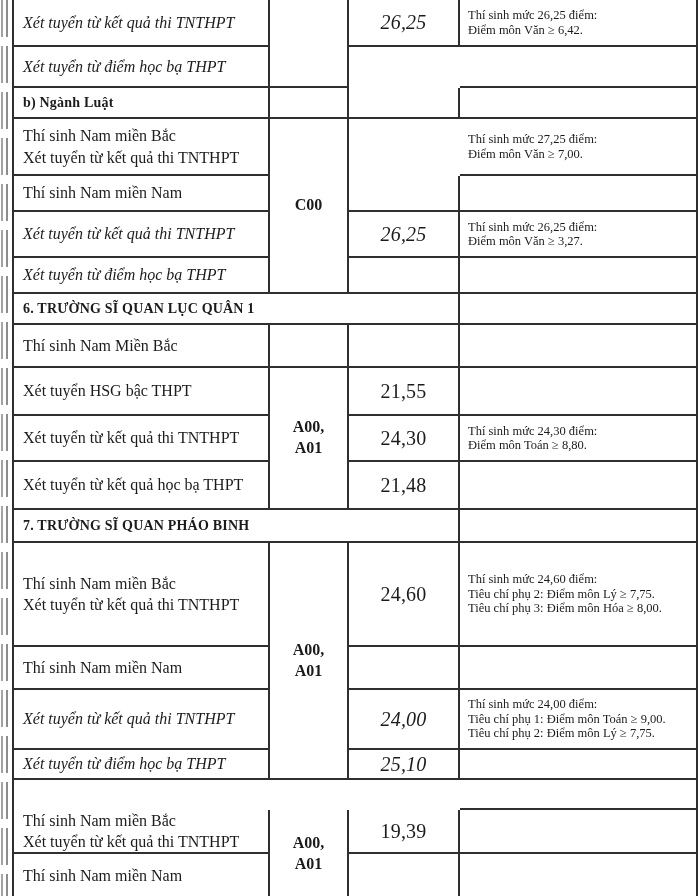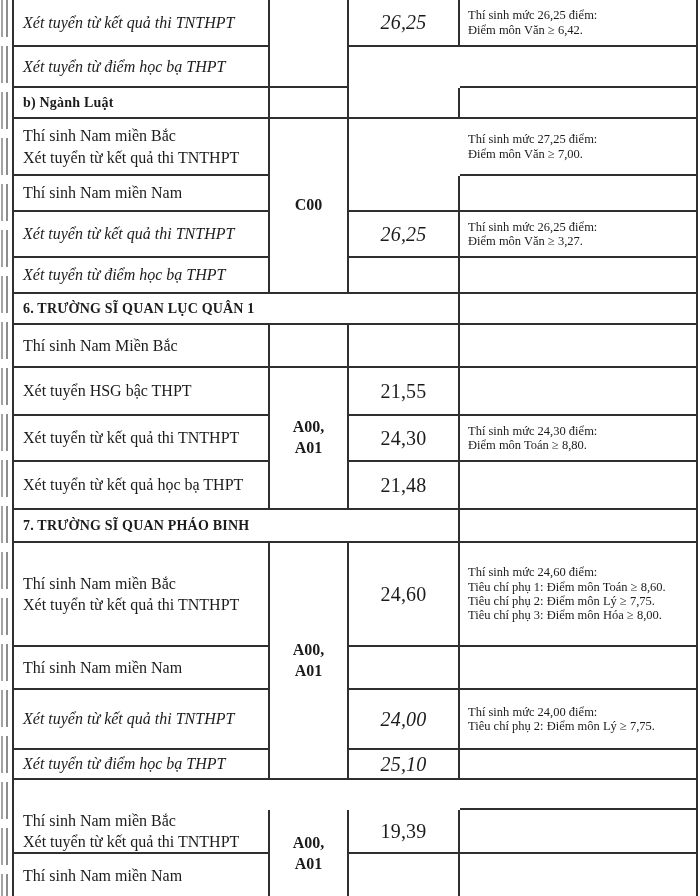--- a/index.html
+++ b/index.html
@@ -146,35 +146,35 @@
     <div class="cell code" style="grid-area:14/2/span 4/3">
         <div class="lines">
       <div>A00,</div>
       <div>A01</div>
     </div>
       </div>
     <div class="cell score" style="grid-area:14/3">24,60</div>
     <div class="cell note" style="grid-area:14/4">
         <div class="lines">
       <div>Thí sinh mức 24,60 điểm:</div>
-      <div>Tiêu chí phụ 1: Điểm môn Toán ≥ 8,60.</div>
       <div>Tiêu chí phụ 2: Điểm môn Lý ≥ 7,75.</div>
       <div>Tiêu chí phụ 3: Điểm môn Hóa ≥ 8,00.</div>
     </div>
       </div>
 
     <div class="cell criteria" style="grid-area:15/1">Thí sinh Nam miền Nam</div>
     <div class="cell" style="grid-area:15/3"></div>
     <div class="cell" style="grid-area:15/4"></div>
 
     <div class="cell criteria italic" style="grid-area:16/1">Xét tuyển từ kết quả thi TNTHPT</div>
     <div class="cell score italic" style="grid-area:16/3">24,00</div>
     <div class="cell note" style="grid-area:16/4">
         <div class="lines">
       <div>Thí sinh mức 24,00 điểm:</div>
+      <div>Tiêu chí phụ 1: Điểm môn Toán ≥ 9,00.</div>
       <div>Tiêu chí phụ 2: Điểm môn Lý ≥ 7,75.</div>
     </div>
       </div>
 
     <div class="cell criteria italic" style="grid-area:17/1">Xét tuyển từ điểm học bạ THPT</div>
     <div class="cell score italic" style="grid-area:17/3">25,10</div>
     <div class="cell" style="grid-area:17/4"></div>
 
     <div class="cell" style="grid-area:18/4"></div>
 

